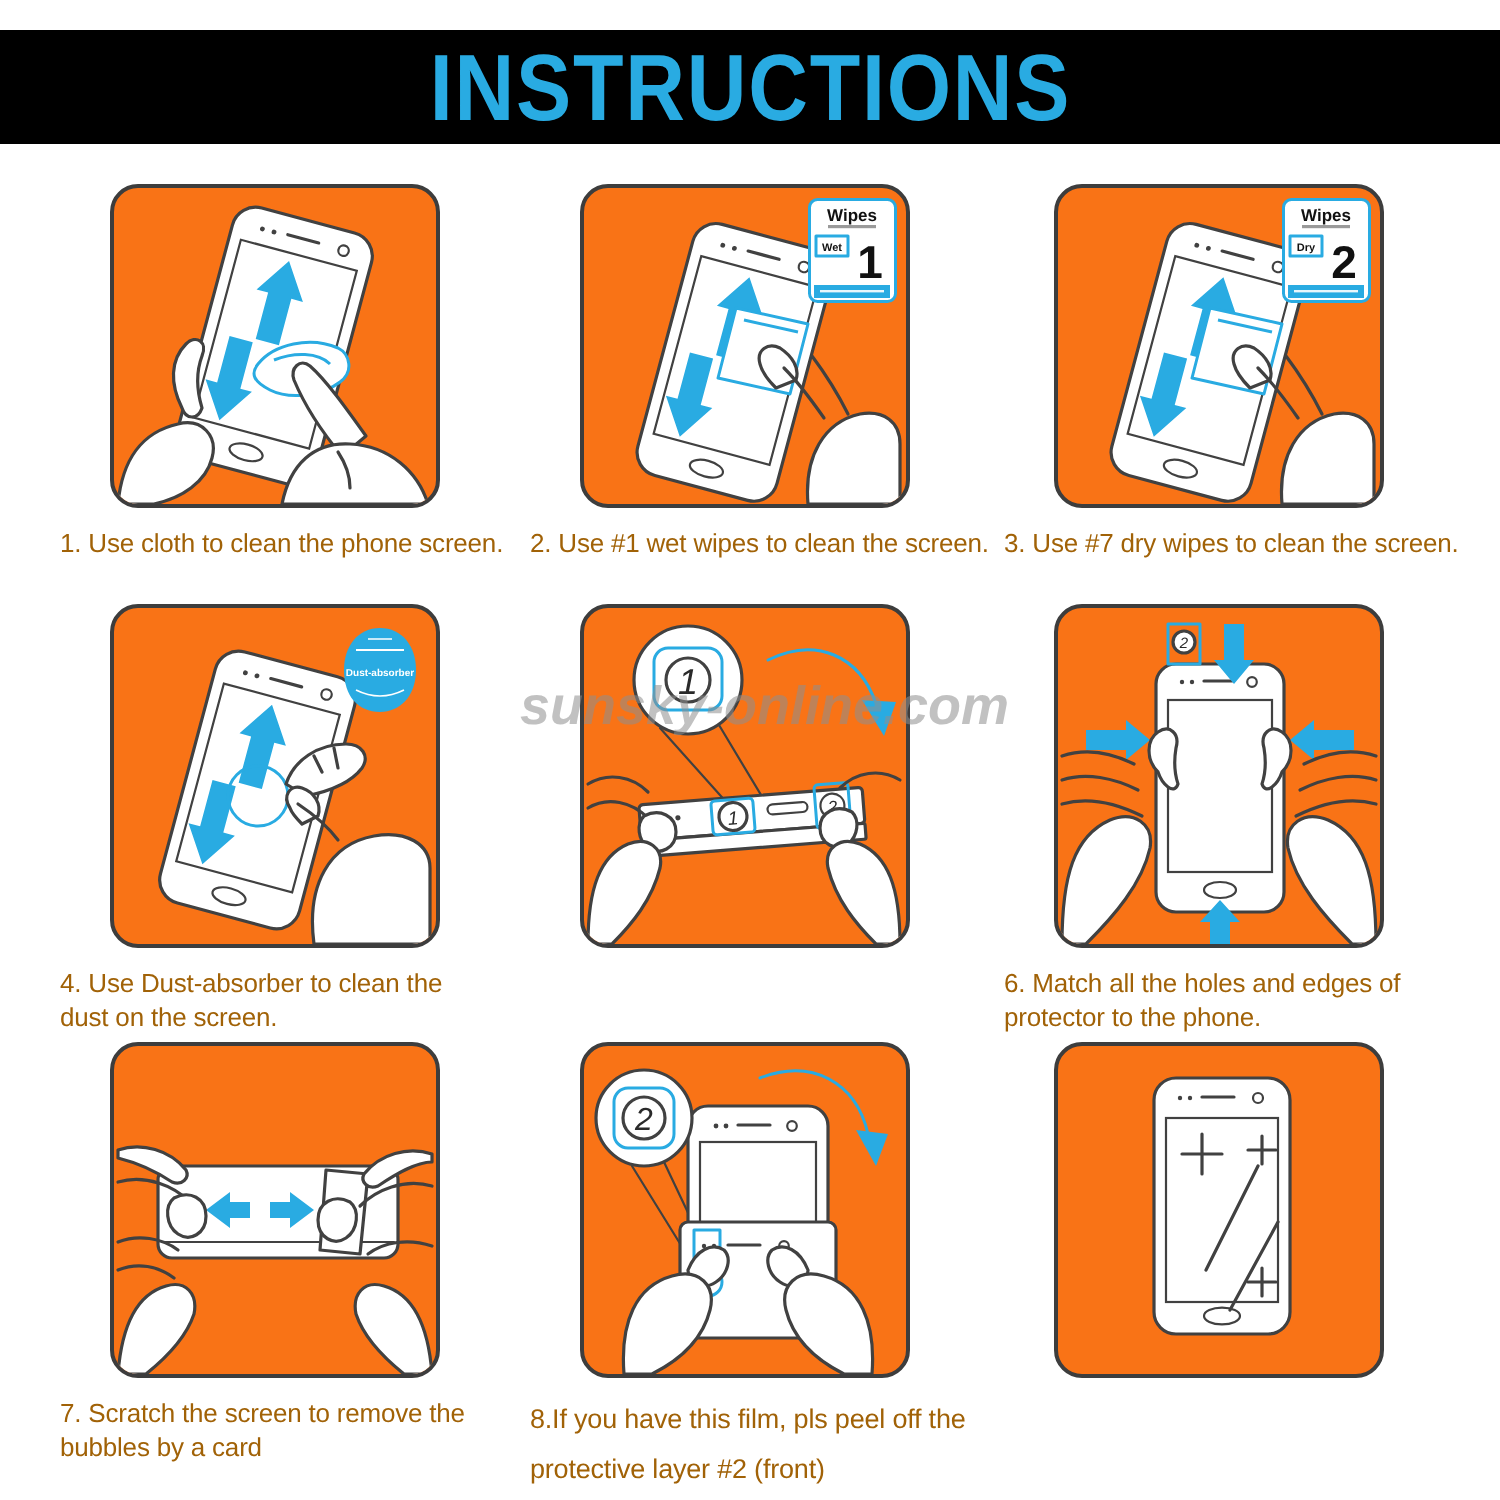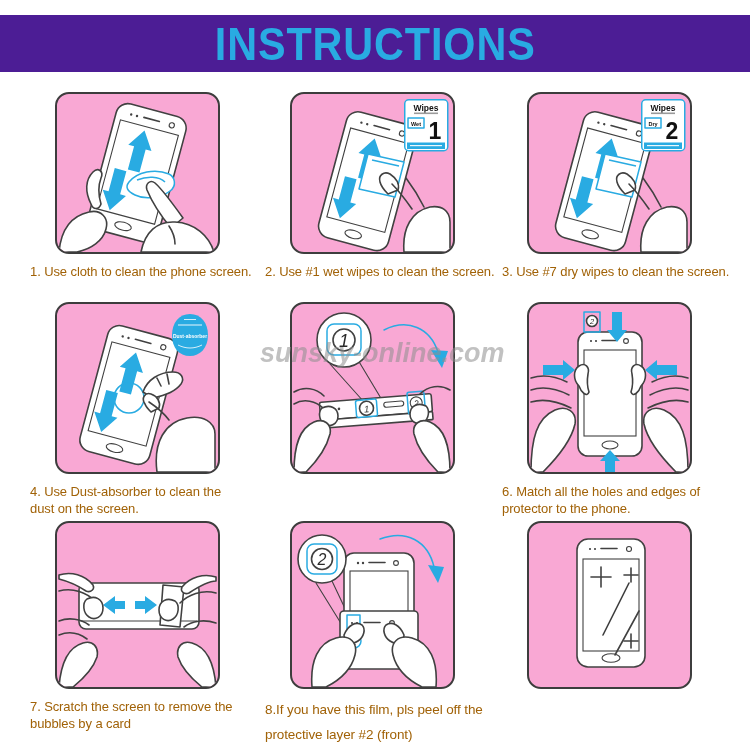--- a/index.html
+++ b/index.html
@@ -1,28 +1,28 @@
 <!DOCTYPE html>
 <html><head>
 <meta charset="utf-8">
 <style>
   html,body{margin:0;padding:0;}
   body{
     width:750px;height:750px;background:#ffffff;position:relative;overflow:hidden;
     font-family:"Liberation Sans", sans-serif;
   }
-  .banner{position:absolute;left:0;top:15px;width:750px;height:57px;background:#4c1d95;
+  .banner{position:absolute;left:0;top:15px;width:750px;height:57px;background:#000000;
     display:flex;align-items:center;justify-content:center;}
   .banner-title{color:#29ABE2;font-size:47px;font-weight:bold;letter-spacing:1px;
     display:inline-block;transform:scaleX(0.88);white-space:nowrap;}
   .cell{position:absolute;width:235px;}
   .c0{left:30px}.c1{left:265px}.c2{left:502px}
   .r0{top:92px}.r1{top:302px}.r2{top:521px}
   .box{margin-left:25px;width:165px;border:2px solid #3d3d3d;border-radius:14px;
-    background:#f9a8d4;box-sizing:border-box;overflow:hidden;}
+    background:#f97316;box-sizing:border-box;overflow:hidden;}
   .r0 .box{height:162px}.r1 .box{height:172px}.r2 .box{height:168px}
   .box svg{display:block;width:100%;height:100%;}
   .caption{margin:9px 0 0 0;font-size:13px;line-height:1.32;color:#a16207;width:235px;letter-spacing:-0.1px;}
   .cap-narrow{width:212px;}
   .cap-8{width:220px;line-height:1.85;font-size:13.5px;}
   .watermark{position:absolute;left:260px;top:338px;font-size:27px;font-weight:bold;
     color:#8f8f8f;opacity:0.55;letter-spacing:0px;z-index:5;white-space:nowrap;font-style:italic;}
   
   .k{stroke:#414141;stroke-width:1.6;fill:none;stroke-linecap:round;stroke-linejoin:round;}
   .kw{stroke:#414141;stroke-width:1.6;fill:#fff;stroke-linecap:round;stroke-linejoin:round;}

